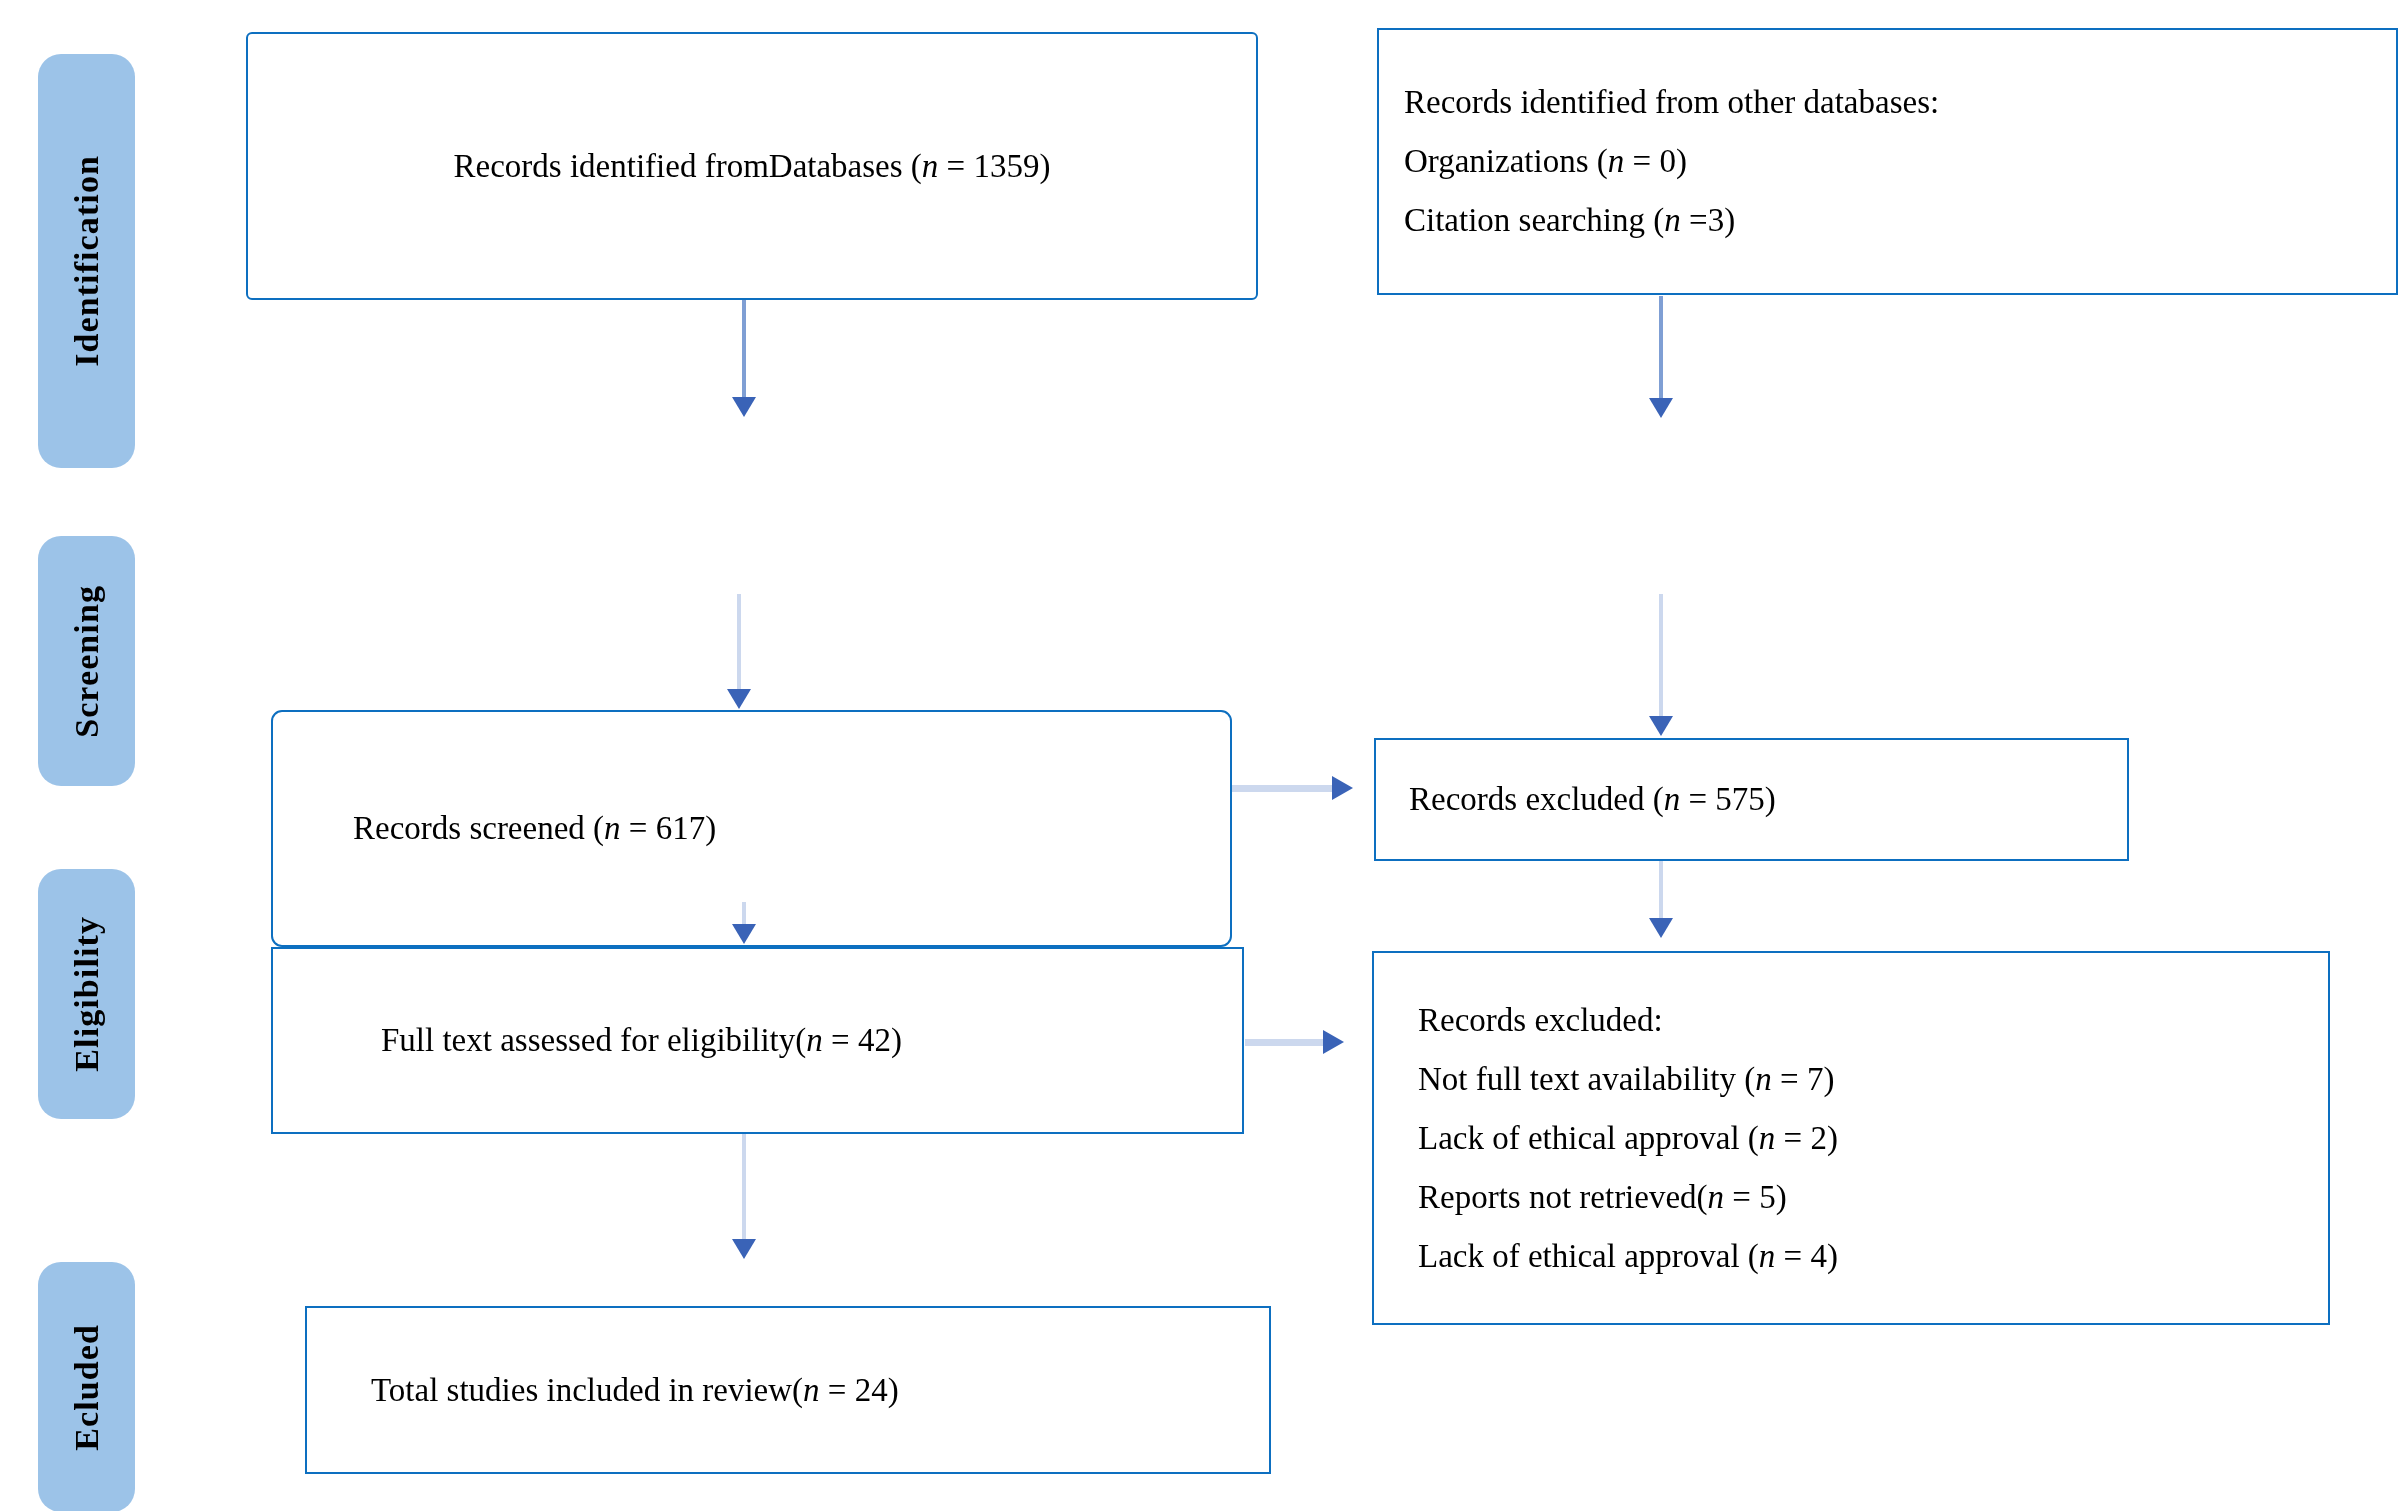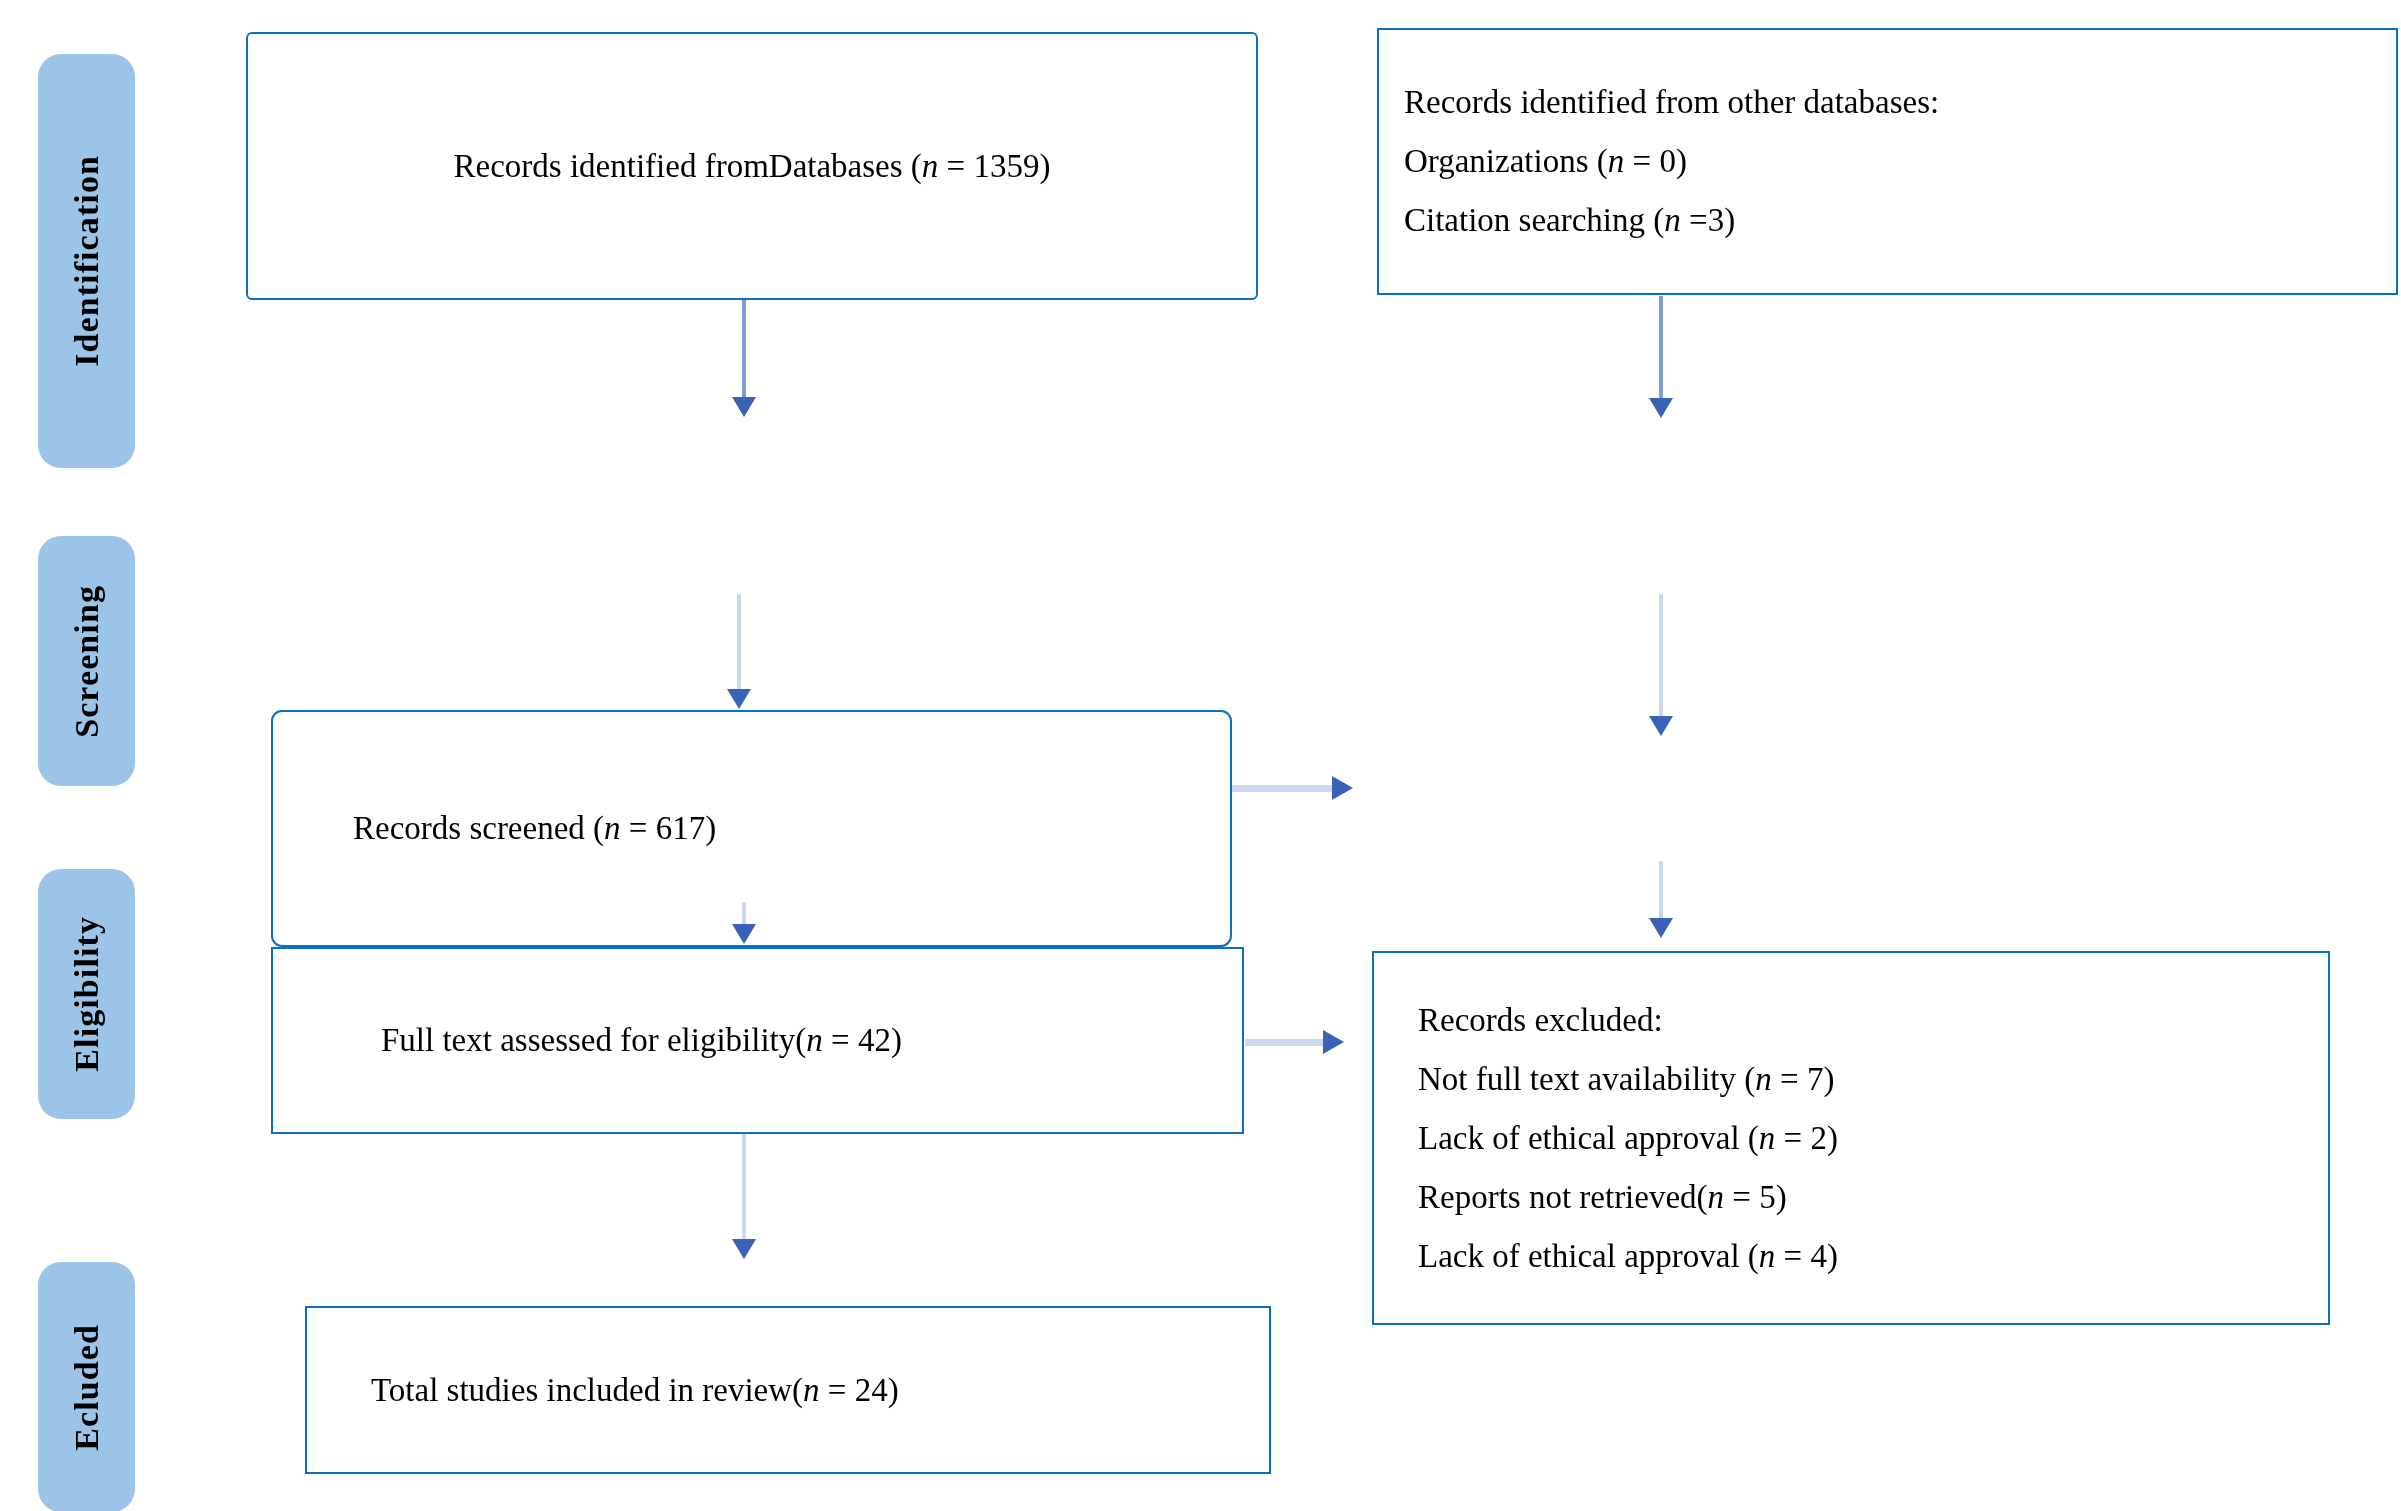--- a/index.html
+++ b/index.html
@@ -103,20 +103,23 @@
     <span class="line">Records identified from other databases:</span>
     <span class="line">Organizations (<i>n</i> = 0)</span>
     <span class="line">Citation searching (<i>n</i> =3)</span>
   </div>
 
 
   <div class="fbox" style="left:271px; top:710px; width:961px; height:237px; padding-left:80px;border-radius:11px;">
     <span class="line">Records screened (<i>n</i> = 617)</span>
   </div>
 
+  <div class="fbox" style="left:1374px; top:738px; width:755px; height:123px; padding-left:33px;">
+    <span class="line">Records excluded (<i>n</i> = 575)</span>
+  </div>
 
   <div class="fbox" style="left:271px; top:947px; width:973px; height:187px; padding-left:108px;">
     <span class="line">Full text assessed for eligibility(<i>n</i> = 42)</span>
   </div>
 
   <div class="fbox" style="left:1372px; top:951px; width:958px; height:374px; padding-left:44px;">
     <span class="line">Records excluded:</span>
     <span class="line">Not full text availability (<i>n</i> = 7)</span>
     <span class="line">Lack of ethical approval (<i>n</i> = 2)</span>
     <span class="line">Reports not retrieved(<i>n</i> = 5)</span>

